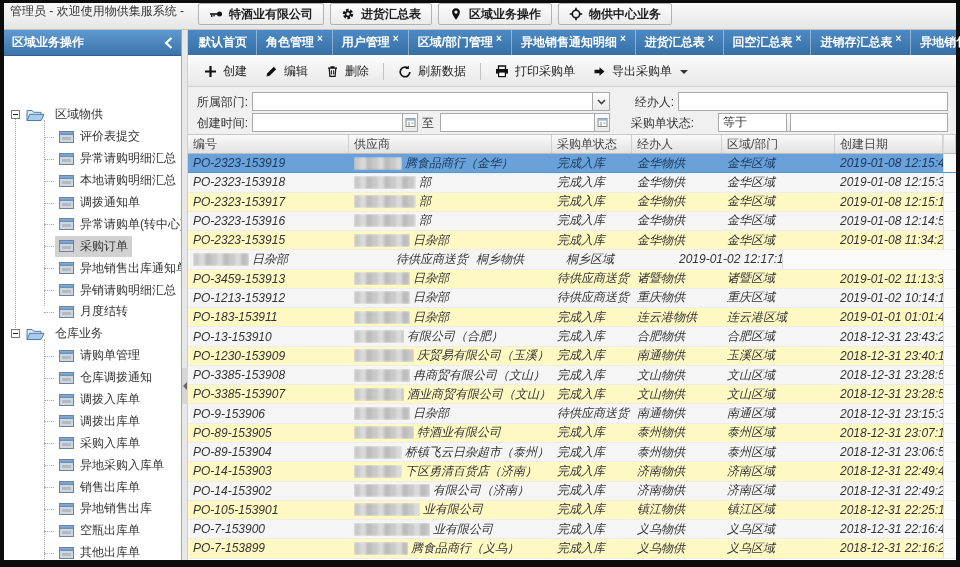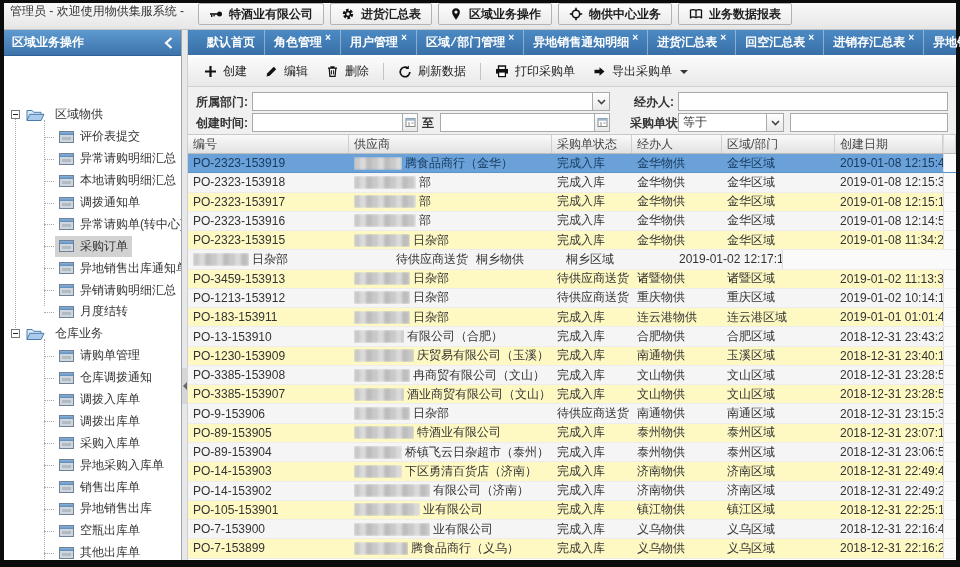--- a/index.html
+++ b/index.html
@@ -33,46 +33,46 @@
   .winicon{width:15px;height:12px;border:1px solid #6e8196;background:#cfd6dd;position:relative;flex:0 0 auto;}
   .winicon::before{content:'';position:absolute;left:0;right:0;top:0;height:3px;background:linear-gradient(#8ab2dc,#5d8cba);}
   .winicon::after{content:'';position:absolute;left:2px;right:2px;top:5px;bottom:2px;background:#b2bac2;}
   .splitter{width:6px;background:#e8e8e8;border-right:1px solid #cfcfcf;position:relative;cursor:col-resize;}
   .split-handle{position:absolute;left:0;top:338px;width:6px;height:36px;background:#d6d6d6;
                 display:flex;align-items:center;justify-content:center;cursor:pointer;}
   .split-handle::after{content:'';border-right:4px solid #666;border-top:4px solid transparent;border-bottom:4px solid transparent;}
   
   .main{flex:1;display:flex;flex-direction:column;min-width:0;}
   .tabbar{height:27px;background:linear-gradient(#4c8ac4,#386fa6);display:flex;align-items:stretch;
-          border-bottom:2px solid #fff;padding-left:10px;font-family:Liberation Mono, monospace;}
+          border-bottom:2px solid #fff;padding-left:2px;}
   .tab{display:flex;align-items:center;padding:0 9px;color:#fff;font-weight:bold;
        border-right:1px solid rgba(255,255,255,.38);cursor:pointer;white-space:nowrap;}
   .tab .tab-close{font-size:10px;line-height:1;margin:-8px 0 0 3px;font-weight:bold;}
   
   .toolbar{height:30px;background:linear-gradient(#fbfbfb,#e8e8e8);border-bottom:1px solid #d0d0d0;
            display:flex;align-items:center;padding:0 8px;gap:2px;}
   .tbtn{display:flex;align-items:center;gap:6px;padding:3px 8px;color:#1d1d1d;cursor:pointer;border-radius:2px;white-space:nowrap;}
   .tbtn svg{display:block;}
   .tsep{width:1px;height:17px;background:#c3c3c3;margin:0 4px;}
   .caret{width:0;height:0;border-left:4px solid transparent;border-right:4px solid transparent;border-top:4px solid #333;margin-left:2px;}
   
   .filters{height:48px;background:#f0f0f0;border-bottom:1px solid #c9c9c9;position:relative;flex:0 0 auto;}
-  .flabel{position:absolute;height:18px;line-height:18px;text-align:right;color:#333;white-space:nowrap;font-weight:bold;}
+  .flabel{position:absolute;height:18px;line-height:18px;text-align:right;color:#333;white-space:nowrap;}
   .finput{position:absolute;height:19px;background:#fff;border:1px solid #a9a9a9;display:flex;align-items:center;}
   .finput .grow{flex:1;}
   .combo-btn{width:17px;height:100%;border-left:1px solid #a9a9a9;background:linear-gradient(#fefefe,#e9e9e9);
              display:flex;align-items:center;justify-content:center;cursor:pointer;}
   .cal-btn{width:15px;height:100%;border-left:1px solid #a9a9a9;background:linear-gradient(#fefefe,#e9e9e9);
            display:flex;align-items:center;justify-content:center;cursor:pointer;}
   .ftext{padding-left:4px;color:#333;}
   
   .grid{flex:1;display:flex;flex-direction:column;min-height:0;background:#fff;}
   .ghead{height:19px;display:flex;background:linear-gradient(#fafafa,#e2e2e2);border-bottom:1px solid #bdbdbd;flex:0 0 auto;}
   .ghead .cell{border-right:1px solid #cfcfcf;color:#444;}
-  .gbody{flex:1;overflow:hidden;}
+  .gbody{flex:1;overflow:hidden;font-style:italic;}
   .grow-line{height:19.28px;display:flex;border-bottom:1px solid #ededed;background:#fef9c3;cursor:pointer;}
   .grow-line:nth-child(even){background:#f5f5f5;}
   .grow-line.selected{background:#69a1d8;border-color:#5a94c9;color:#16395d;}
   .cell{padding:0 0 0 5px;white-space:nowrap;overflow:hidden;display:flex;align-items:center;font-size:12px;}
   .c0{width:161px;}.c1{width:203px;}.c2{width:80px;}.c3{width:90px;text-align:right;}.c4{width:113px;}.c5{width:108px;}
   .cstrip{flex:1;border-left:1px solid #dcdcdc;background:#fafafa;padding:0;}
   .grid .ghead .cstrip{background:linear-gradient(#fafafa,#e2e2e2);}
   .redact{display:inline-block;height:13px;margin-right:3px;overflow:hidden;flex:0 0 auto;}
   .redact i{display:block;height:100%;width:100%;
      background:repeating-linear-gradient(90deg,#c9c9c9 0 6px,#dadada 6px 12px,#bdbdbd 12px 18px),
@@ -109,27 +109,20 @@
         </svg>
       <span>区域业务操作</span>
     </div>
     <div class="topbtn">
       <svg width="14" height="14" viewBox="0 0 14 14">
           <circle cx="7" cy="7" r="3.7" fill="none" stroke="#111" stroke-width="1.6"></circle>
           <path d="M7 .8v2.4M7 10.8v2.4M.8 7h2.4M10.8 7h2.4" stroke="#111" stroke-width="1.6"></path>
         </svg>
       <span>物供中心业务</span>
     </div>
-    <div class="topbtn">
-      <svg width="14" height="14" viewBox="0 0 14 14">
-          <path d="M1.5 3.2c1.8-.9 3.6-.9 5.5.2 1.9-1.1 3.7-1.1 5.5-.2v7.4c-1.8-.9-3.6-.9-5.5.2-1.9-1.1-3.7-1.1-5.5-.2z" fill="none" stroke="#111" stroke-width="1.3"></path>
-          <path d="M7 3.4v7.4" stroke="#111" stroke-width="1.3"></path>
-        </svg>
-      <span>业务数据报表</span>
-    </div>
   </div>
 
   <div class="content">
 
     <div class="sidebar">
       <div class="side-head">
         <span>区域业务操作</span>
         <svg width="9" height="12" viewBox="0 0 9 12">
             <path d="M7.5 1L2 6l5.5 5" fill="none" stroke="#fff" stroke-width="2.2"></path>
           </svg>
@@ -465,21 +458,21 @@
           <span class="ftext grow"></span>
           <span class="cal-btn">
               <svg width="11" height="11" viewBox="0 0 11 11">
                 <rect x="1" y="1.5" width="9" height="8" fill="#fff" stroke="#888"></rect>
                 <rect x="1" y="1.5" width="9" height="2.2" fill="#9db8d2"></rect>
                 <path d="M3 6h2M6.5 6h2M3 8h2" stroke="#888"></path>
               </svg>
             </span>
         </div>
         <div class="flabel" style="left:428px;top:27px;width:78px;">采购单状态:</div>
-        <div class="finput" style="left:490px;top:26px;width:106px;">
+        <div class="finput" style="left:530px;top:26px;width:86px;">
           <span class="ftext grow">等于</span>
           <span class="combo-btn">
               <svg width="9" height="6" viewBox="0 0 9 6">
                 <path d="M1 1l3.5 3.5L8 1" fill="none" stroke="#444" stroke-width="1.6"></path>
               </svg>
             </span>
         </div>
         <div class="finput" style="left:602px;top:26px;width:158px;">
           <span class="ftext grow"></span>
         </div>

